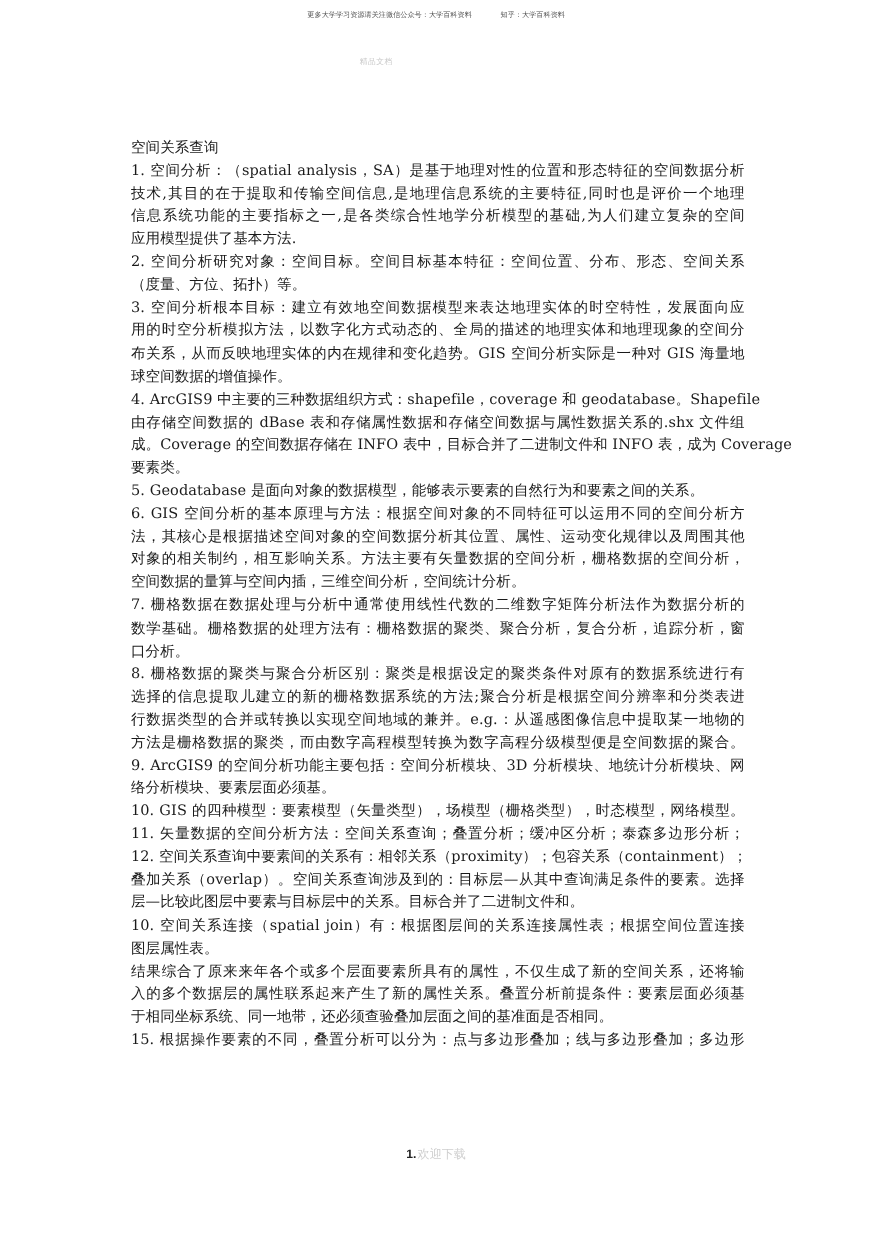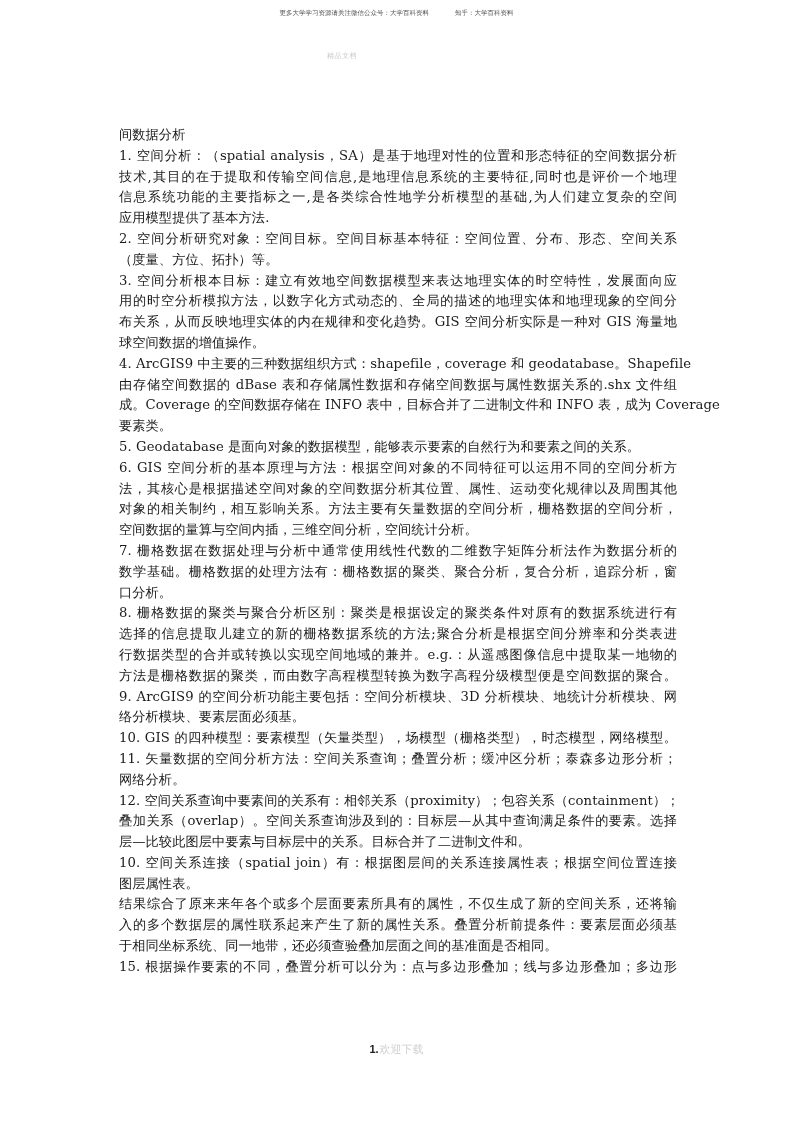--- a/index.html
+++ b/index.html
@@ -84,21 +84,21 @@
 
 <div class="page-header">
   <span>更多大学学习资源请关注微信公众号：大学百科资料</span>
   <span class="hdr-gap"></span>
   <span>知乎：大学百科资料</span>
 </div>
 
 <div class="watermark-top">精品文档</div>
 
 <div class="doc-body" id="doc-body">
-    <div class="doc-line last">间数据分析</div>
+    <div class="doc-line last">空间关系查询</div>
     <div class="doc-line">1.  空间分析：（spatial analysis，SA）是基于地理对性的位置和形态特征的空间数据分析</div>
     <div class="doc-line">技术,其目的在于提取和传输空间信息,是地理信息系统的主要特征,同时也是评价一个地理</div>
     <div class="doc-line">信息系统功能的主要指标之一,是各类综合性地学分析模型的基础,为人们建立复杂的空间</div>
     <div class="doc-line last">应用模型提供了基本方法.</div>
     <div class="doc-line">2.  空间分析研究对象：空间目标。空间目标基本特征：空间位置、分布、形态、空间关系</div>
     <div class="doc-line last">（度量、方位、拓扑）等。</div>
     <div class="doc-line">3.  空间分析根本目标：建立有效地空间数据模型来表达地理实体的时空特性，发展面向应</div>
     <div class="doc-line">用的时空分析模拟方法，以数字化方式动态的、全局的描述的地理实体和地理现象的空间分</div>
     <div class="doc-line">布关系，从而反映地理实体的内在规律和变化趋势。GIS 空间分析实际是一种对 GIS 海量地</div>
     <div class="doc-line last">球空间数据的增值操作。</div>
@@ -115,21 +115,20 @@
     <div class="doc-line">数学基础。栅格数据的处理方法有：栅格数据的聚类、聚合分析，复合分析，追踪分析，窗</div>
     <div class="doc-line last">口分析。</div>
     <div class="doc-line">8.  栅格数据的聚类与聚合分析区别：聚类是根据设定的聚类条件对原有的数据系统进行有</div>
     <div class="doc-line">选择的信息提取儿建立的新的栅格数据系统的方法;聚合分析是根据空间分辨率和分类表进</div>
     <div class="doc-line">行数据类型的合并或转换以实现空间地域的兼并。e.g.：从遥感图像信息中提取某一地物的</div>
     <div class="doc-line">方法是栅格数据的聚类，而由数字高程模型转换为数字高程分级模型便是空间数据的聚合。</div>
     <div class="doc-line">9.  ArcGIS9 的空间分析功能主要包括：空间分析模块、3D 分析模块、地统计分析模块、网</div>
     <div class="doc-line last">络分析模块、要素层面必须基。</div>
     <div class="doc-line">10. GIS 的四种模型：要素模型（矢量类型），场模型（栅格类型），时态模型，网络模型。</div>
     <div class="doc-line">11. 矢量数据的空间分析方法：空间关系查询；叠置分析；缓冲区分析；泰森多边形分析；</div>
-    <div class="doc-line last">网络分析。</div>
     <div class="doc-line">12. 空间关系查询中要素间的关系有：相邻关系（proximity）；包容关系（containment）；</div>
     <div class="doc-line">叠加关系（overlap）。空间关系查询涉及到的：目标层—从其中查询满足条件的要素。选择</div>
     <div class="doc-line last">层—比较此图层中要素与目标层中的关系。目标合并了二进制文件和。</div>
     <div class="doc-line">10. 空间关系连接（spatial join）有：根据图层间的关系连接属性表；根据空间位置连接</div>
     <div class="doc-line last">图层属性表。</div>
     <div class="doc-line">结果综合了原来来年各个或多个层面要素所具有的属性，不仅生成了新的空间关系，还将输</div>
     <div class="doc-line">入的多个数据层的属性联系起来产生了新的属性关系。叠置分析前提条件：要素层面必须基</div>
     <div class="doc-line last">于相同坐标系统、同一地带，还必须查验叠加层面之间的基准面是否相同。</div>
     <div class="doc-line">15. 根据操作要素的不同，叠置分析可以分为：点与多边形叠加；线与多边形叠加；多边形</div>
   </div>

